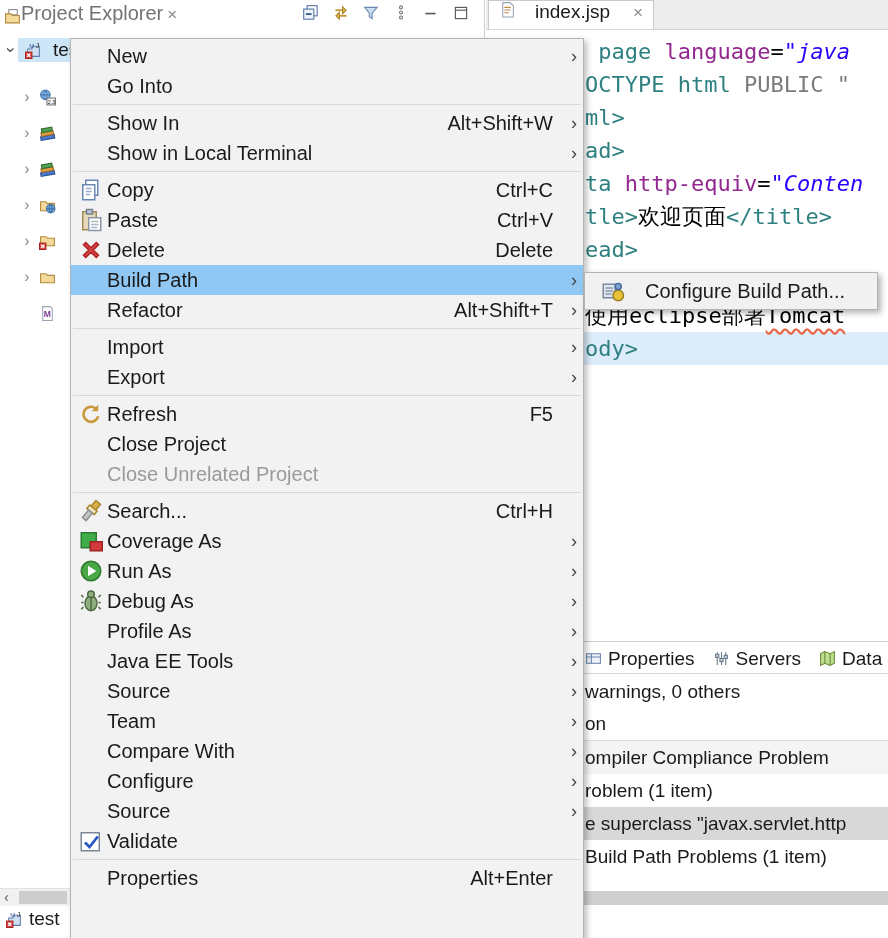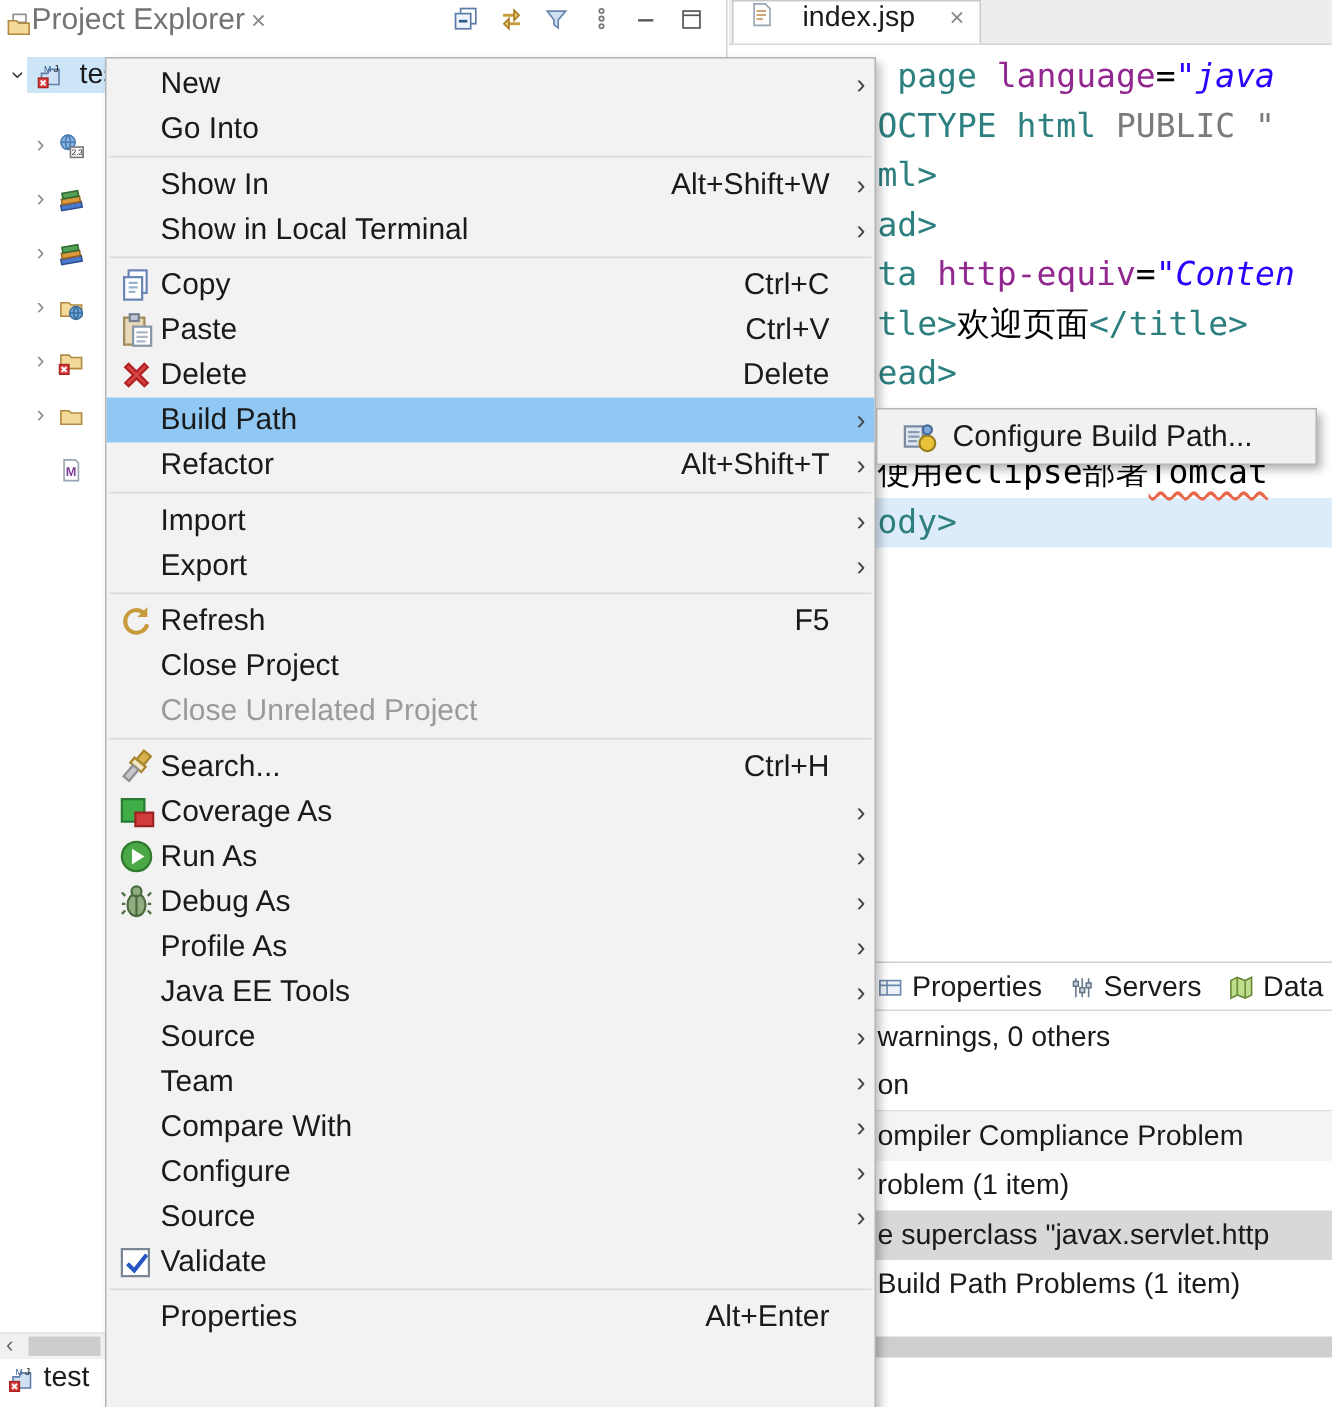--- a/index.html
+++ b/index.html
@@ -517,21 +517,21 @@
       </div>
       <div class="sep"></div>
       <div class="mi">
         <span class="mic"></span>
         <span class="mil">Properties</span>
         <span class="mis">Alt+Enter</span>
         <span class="mia"></span>
       </div>
     </div>
   <div class="submenu" id="submenu">
-      <div class="mi" style="width: 100%;">
+      <div class="mi" style="width: 100%; gap: 10px;">
         <span class="mic">
           <svg viewBox="0 0 16 16">
             <rect x="1.5" y="3.5" width="8" height="9" fill="#dfe6f0" stroke="#7a8aa0"></rect>
             <path d="M3 6h5M3 8h5M3 10h4" stroke="#8a9ab0"></path>
             <circle cx="11.5" cy="11" r="3.5" fill="#e8c33a" stroke="#9a7f1e"></circle>
             <circle cx="11.5" cy="5" r="2" fill="#7ea8d8" stroke="#4a6a9a"></circle>
           </svg>
         </span>
         <span class="mil">Configure Build Path...</span>
       </div>

